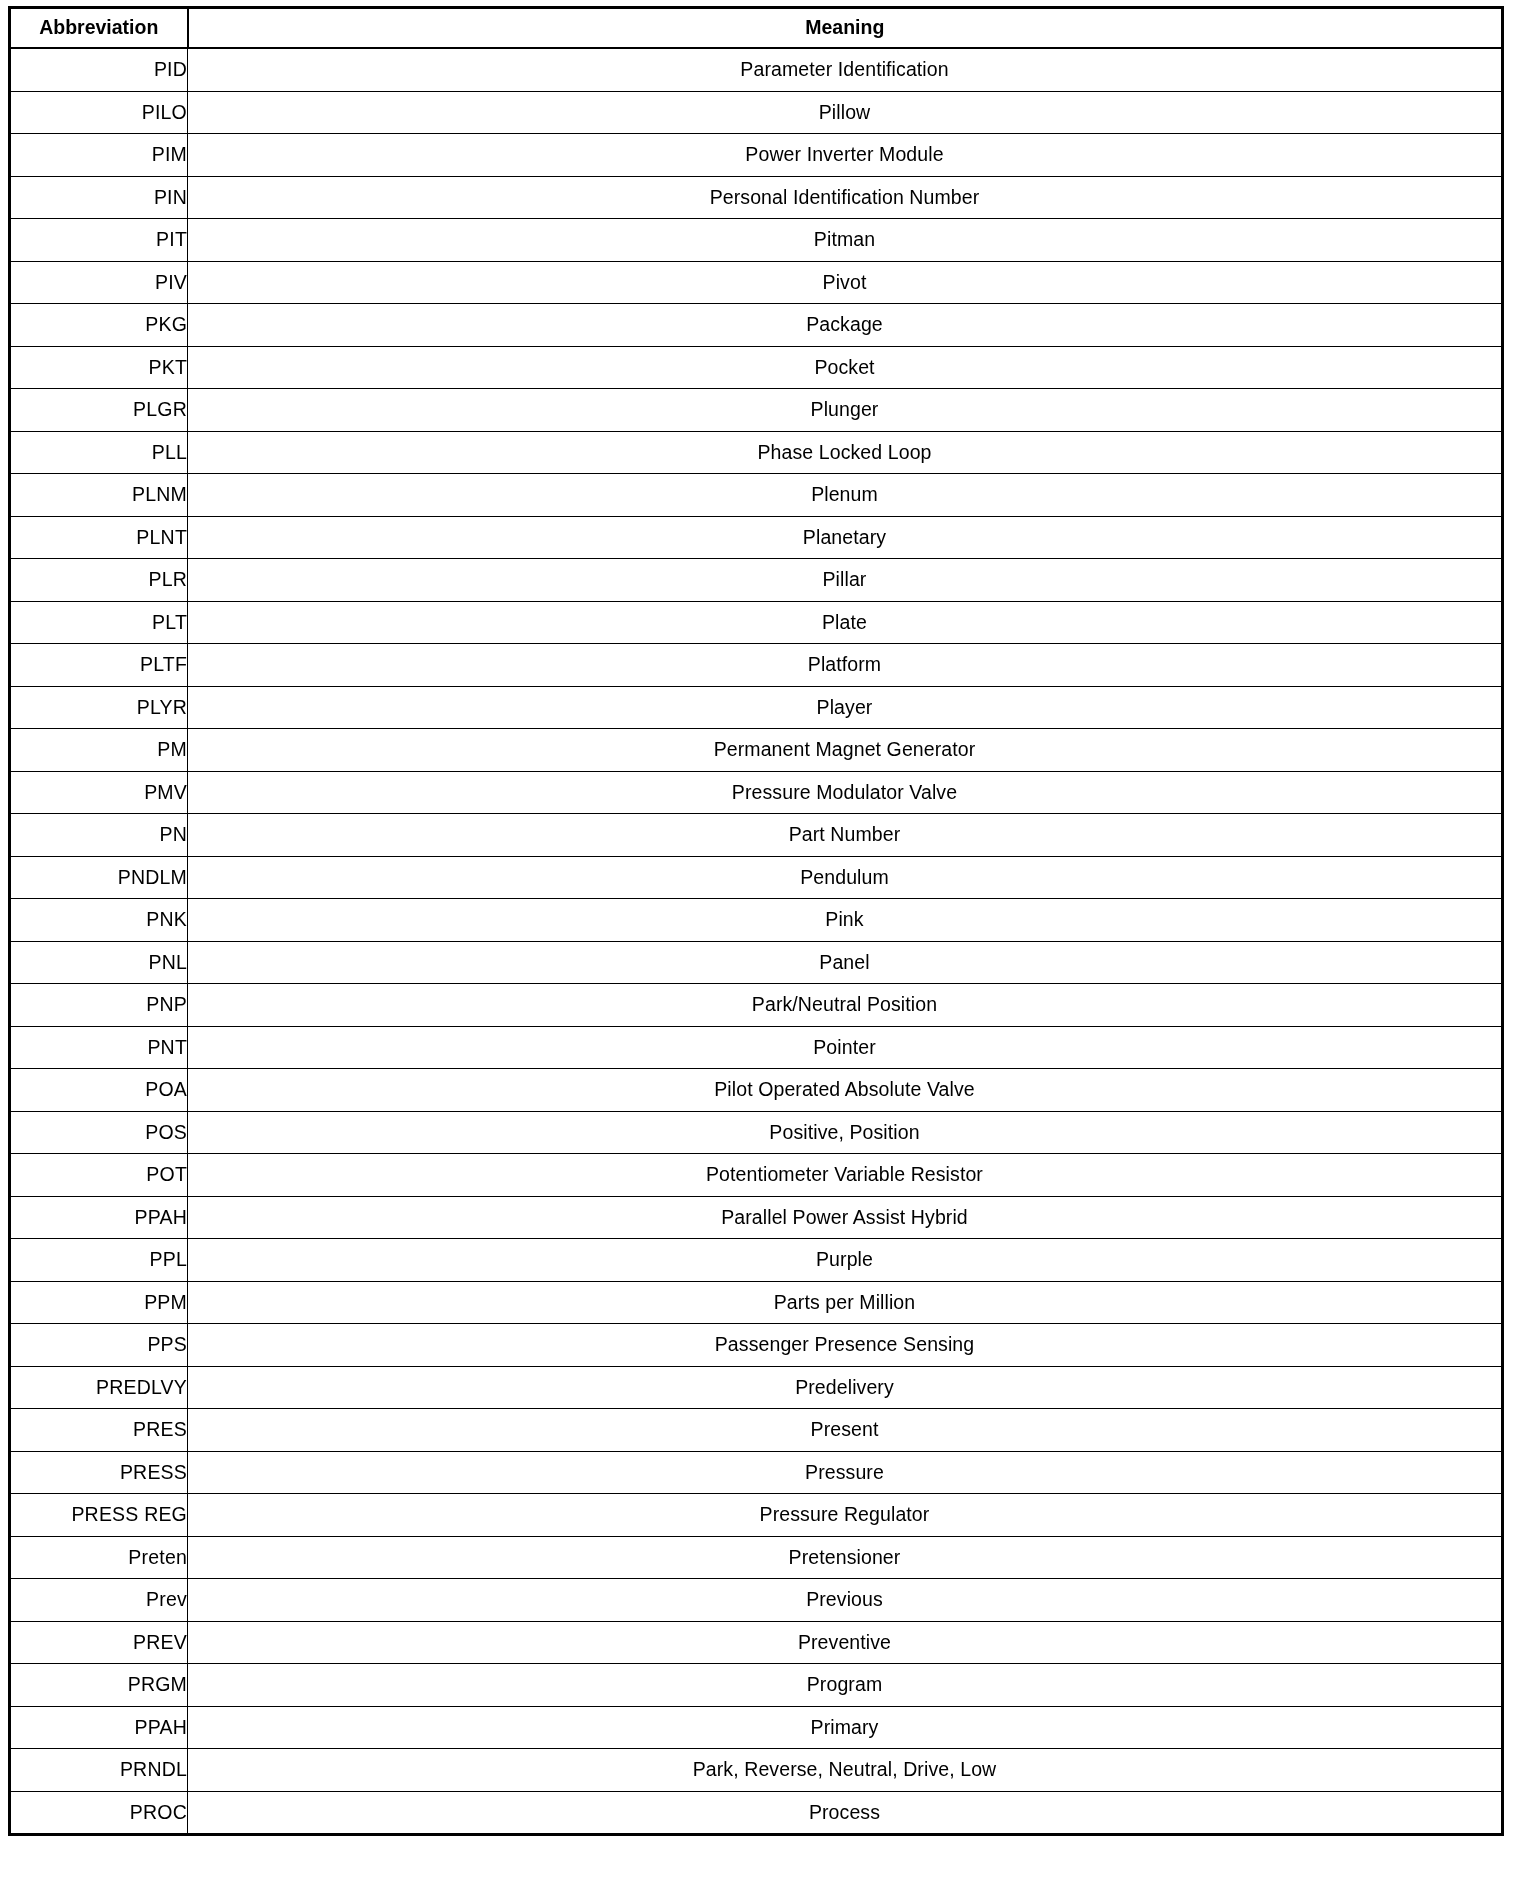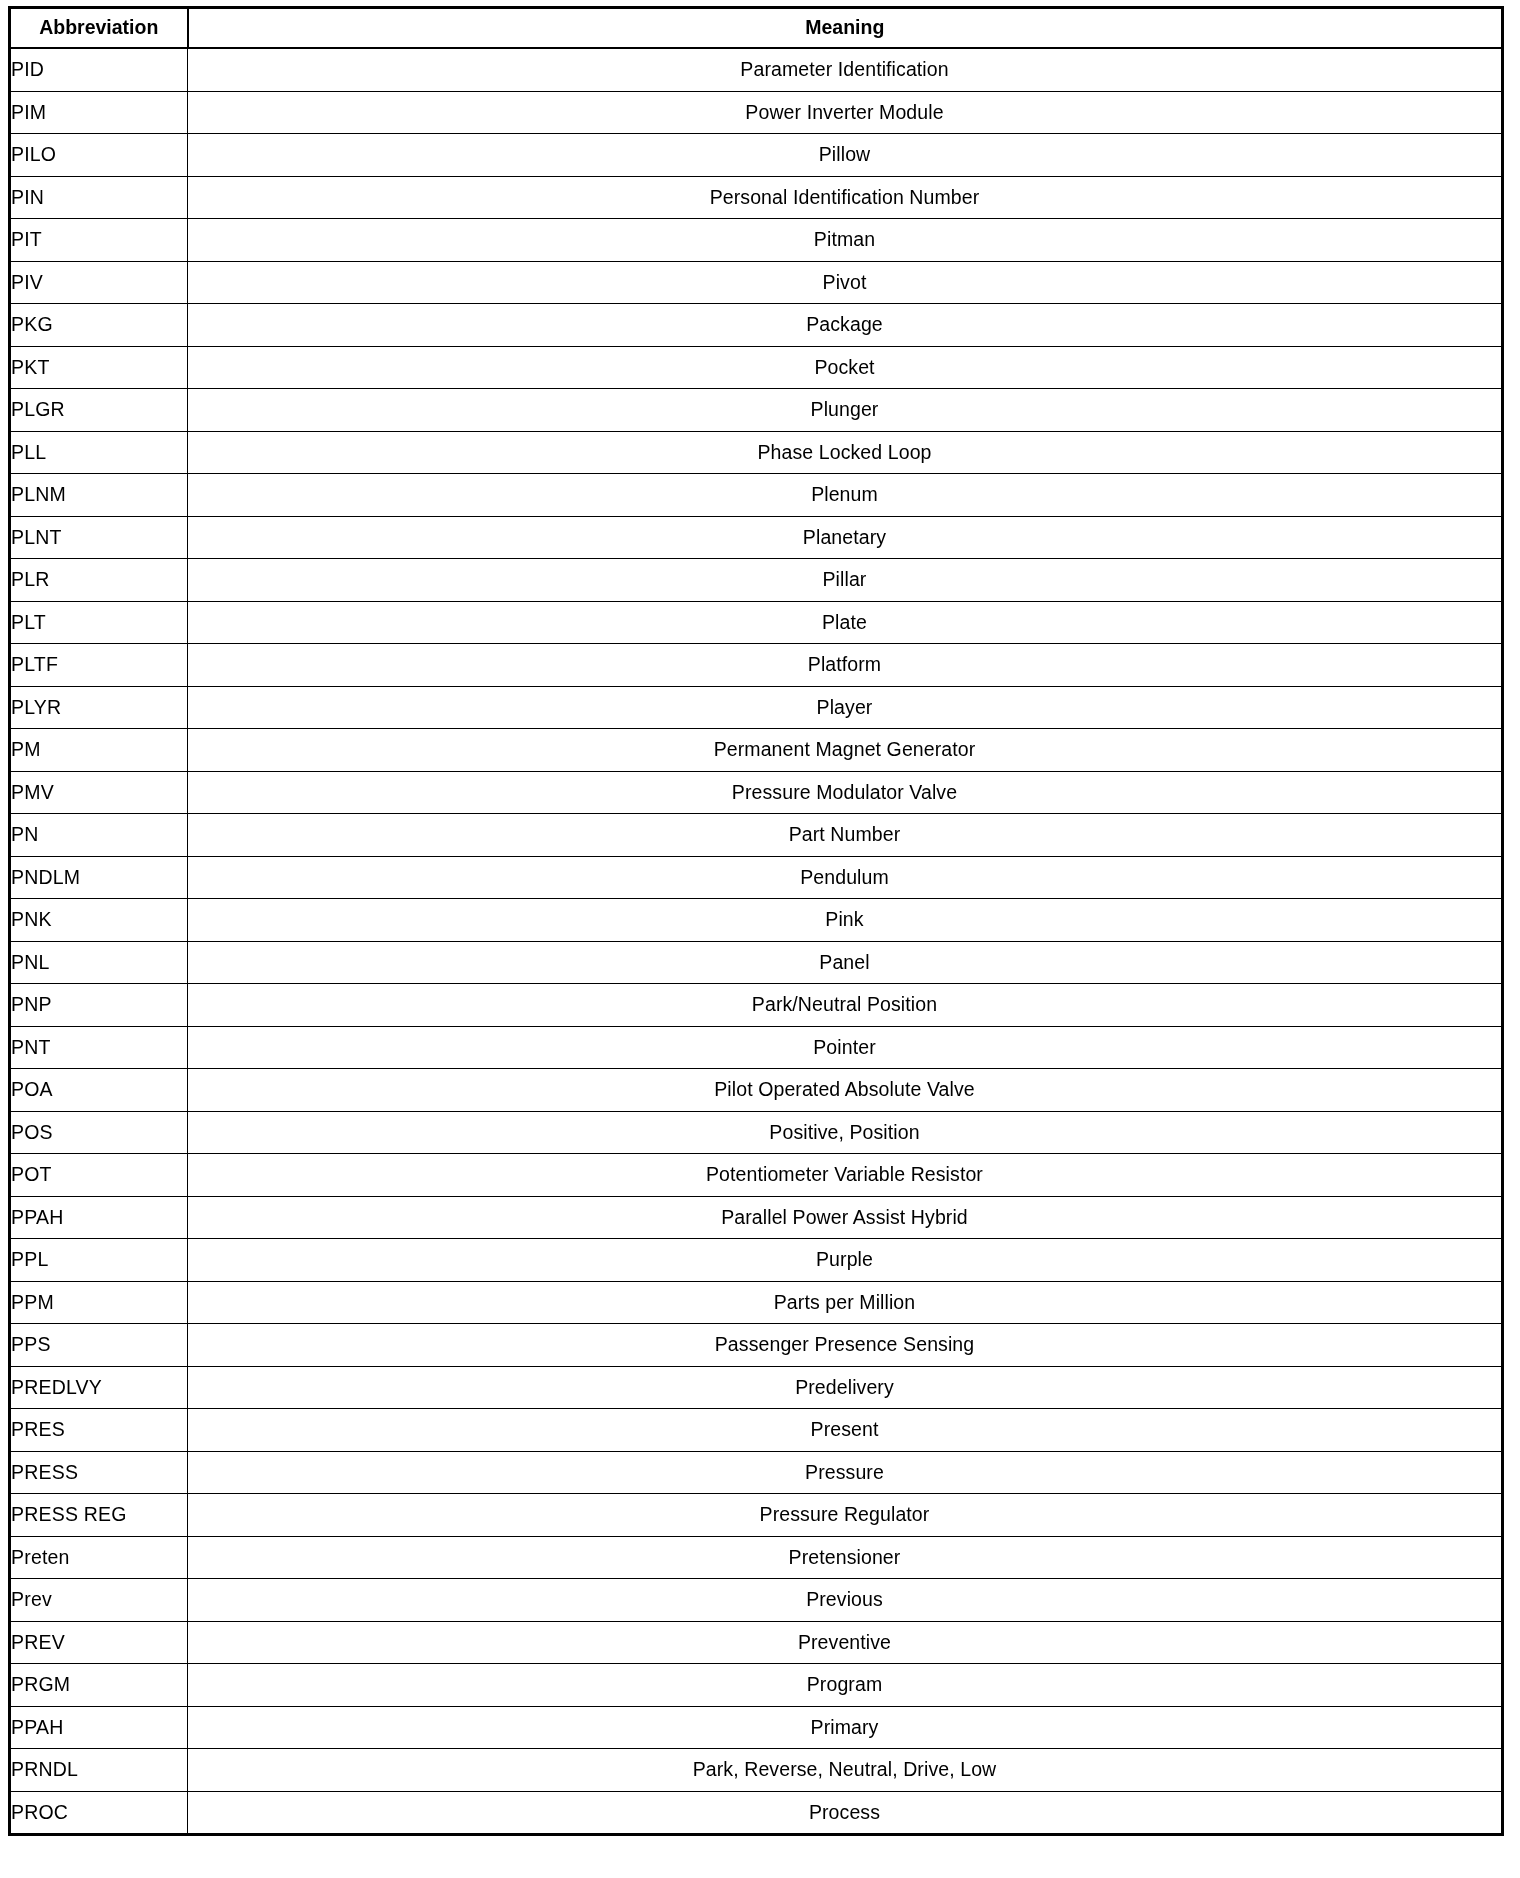--- a/index.html
+++ b/index.html
@@ -40,21 +40,21 @@
   table.abbrev-table thead th {
     font-weight: bold;
     font-size: 19.5px;
     text-align: center;
     height: 38px;
     border-bottom: 2px solid #000;
   }
   table.abbrev-table thead th.th-abbrev { border-right: 2px solid #000; }
 
   td.cell-abbrev {
-    text-align: left;
+    text-align: right;
     border-right: 2px solid #000;
     white-space: nowrap;
     letter-spacing: 0.2px;
     margin-top: 8px;
   }
   td.cell-meaning {
     text-align: center;
     padding-left: 9px;
     letter-spacing: 0.1px;
   }
@@ -75,26 +75,26 @@
         <th class="th-abbrev">Abbreviation</th>
         <th class="th-meaning">Meaning</th>
       </tr>
     </thead>
     <tbody id="table-body">
         <tr>
           <td class="cell-abbrev">PID</td>
           <td class="cell-meaning">Parameter Identification</td>
         </tr>
         <tr>
+          <td class="cell-abbrev">PILO</td>
+          <td class="cell-meaning">Pillow</td>
+        </tr>
+        <tr>
           <td class="cell-abbrev">PIM</td>
           <td class="cell-meaning">Power Inverter Module</td>
-        </tr>
-        <tr>
-          <td class="cell-abbrev">PILO</td>
-          <td class="cell-meaning">Pillow</td>
         </tr>
         <tr>
           <td class="cell-abbrev">PIN</td>
           <td class="cell-meaning">Personal Identification Number</td>
         </tr>
         <tr>
           <td class="cell-abbrev">PIT</td>
           <td class="cell-meaning">Pitman</td>
         </tr>
         <tr>

